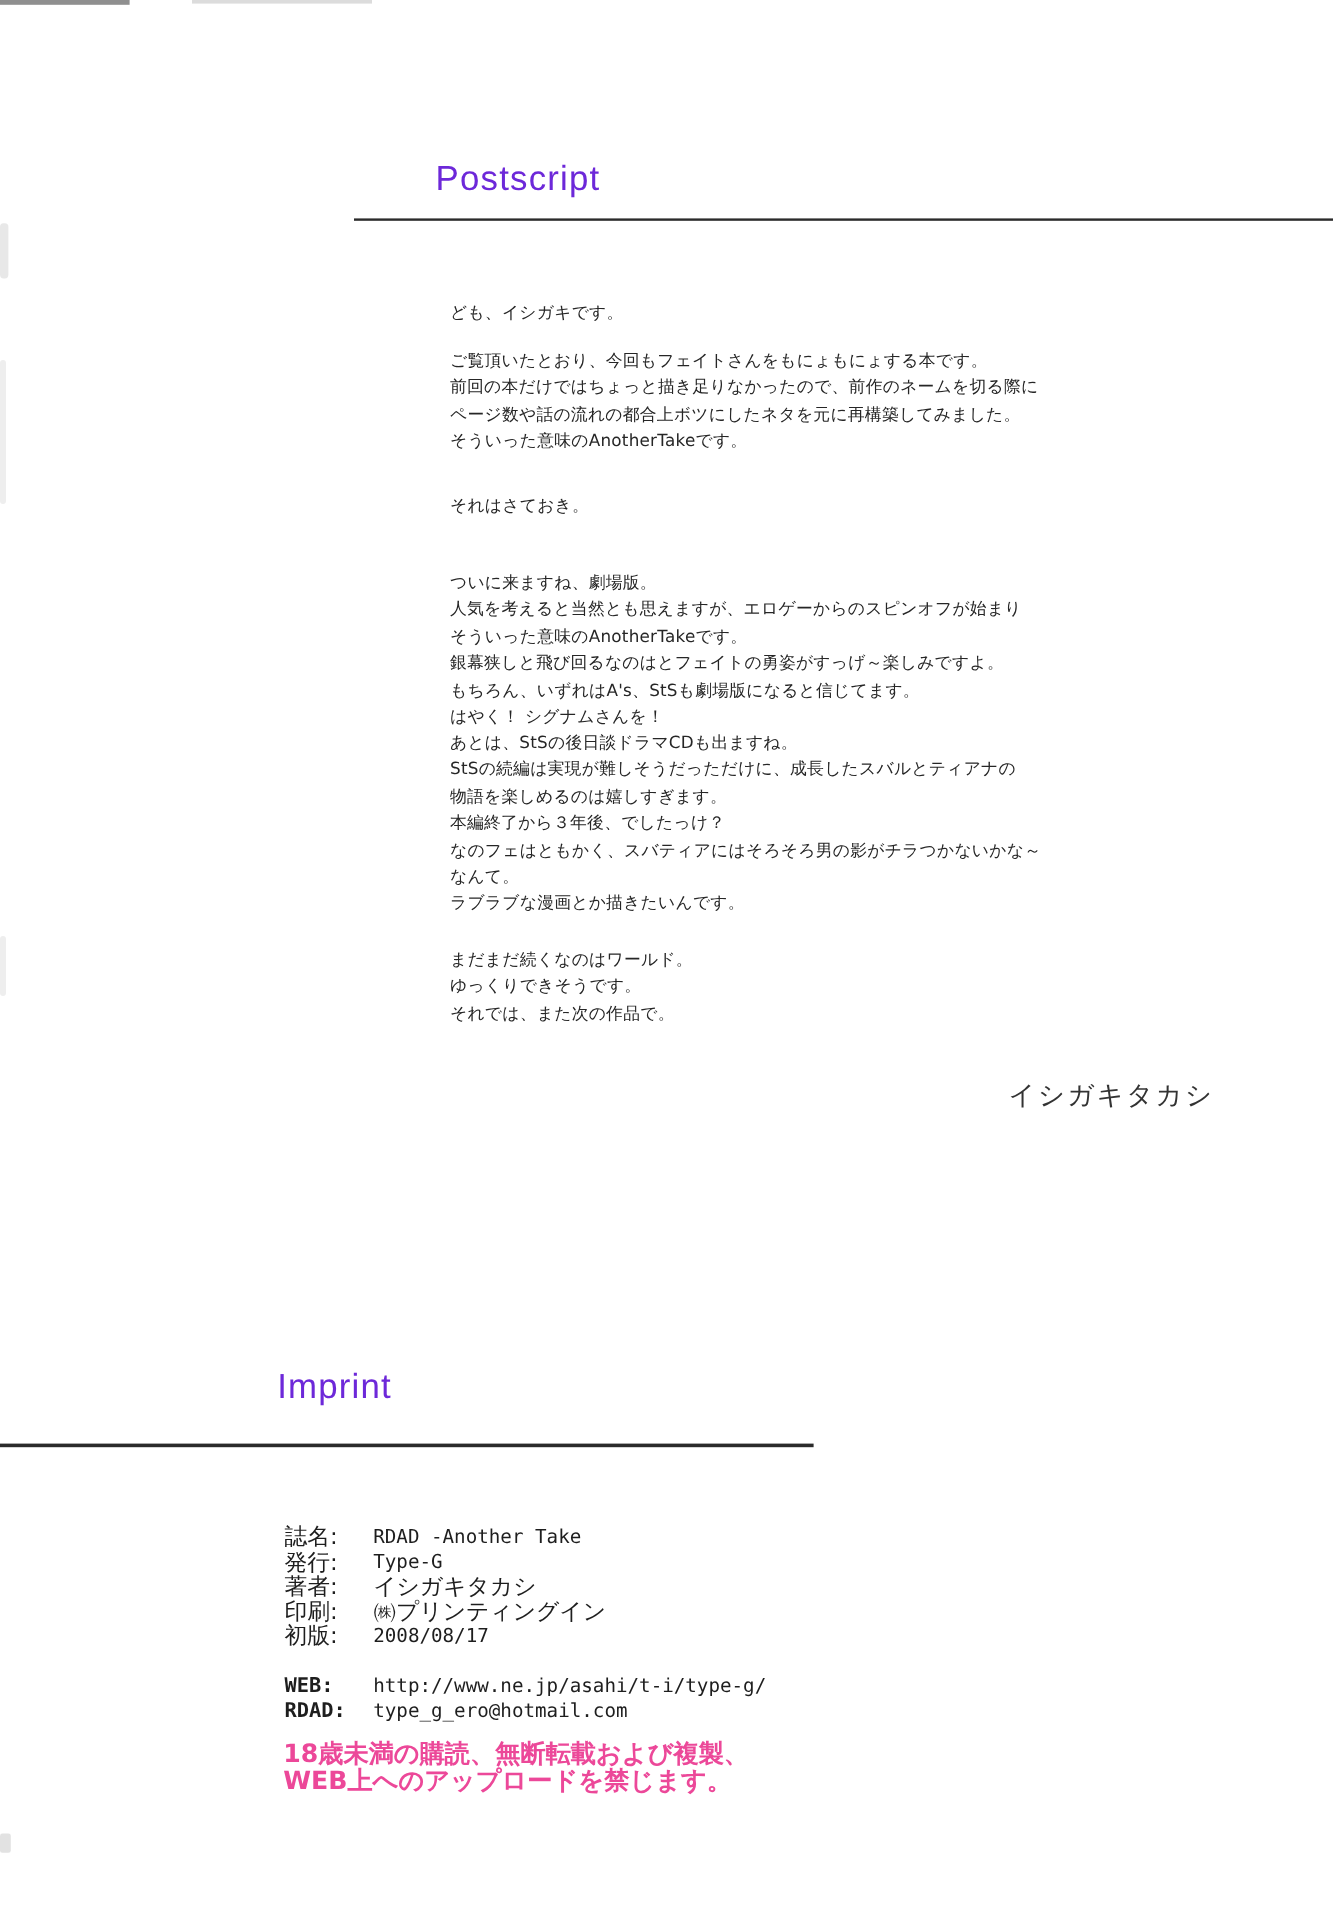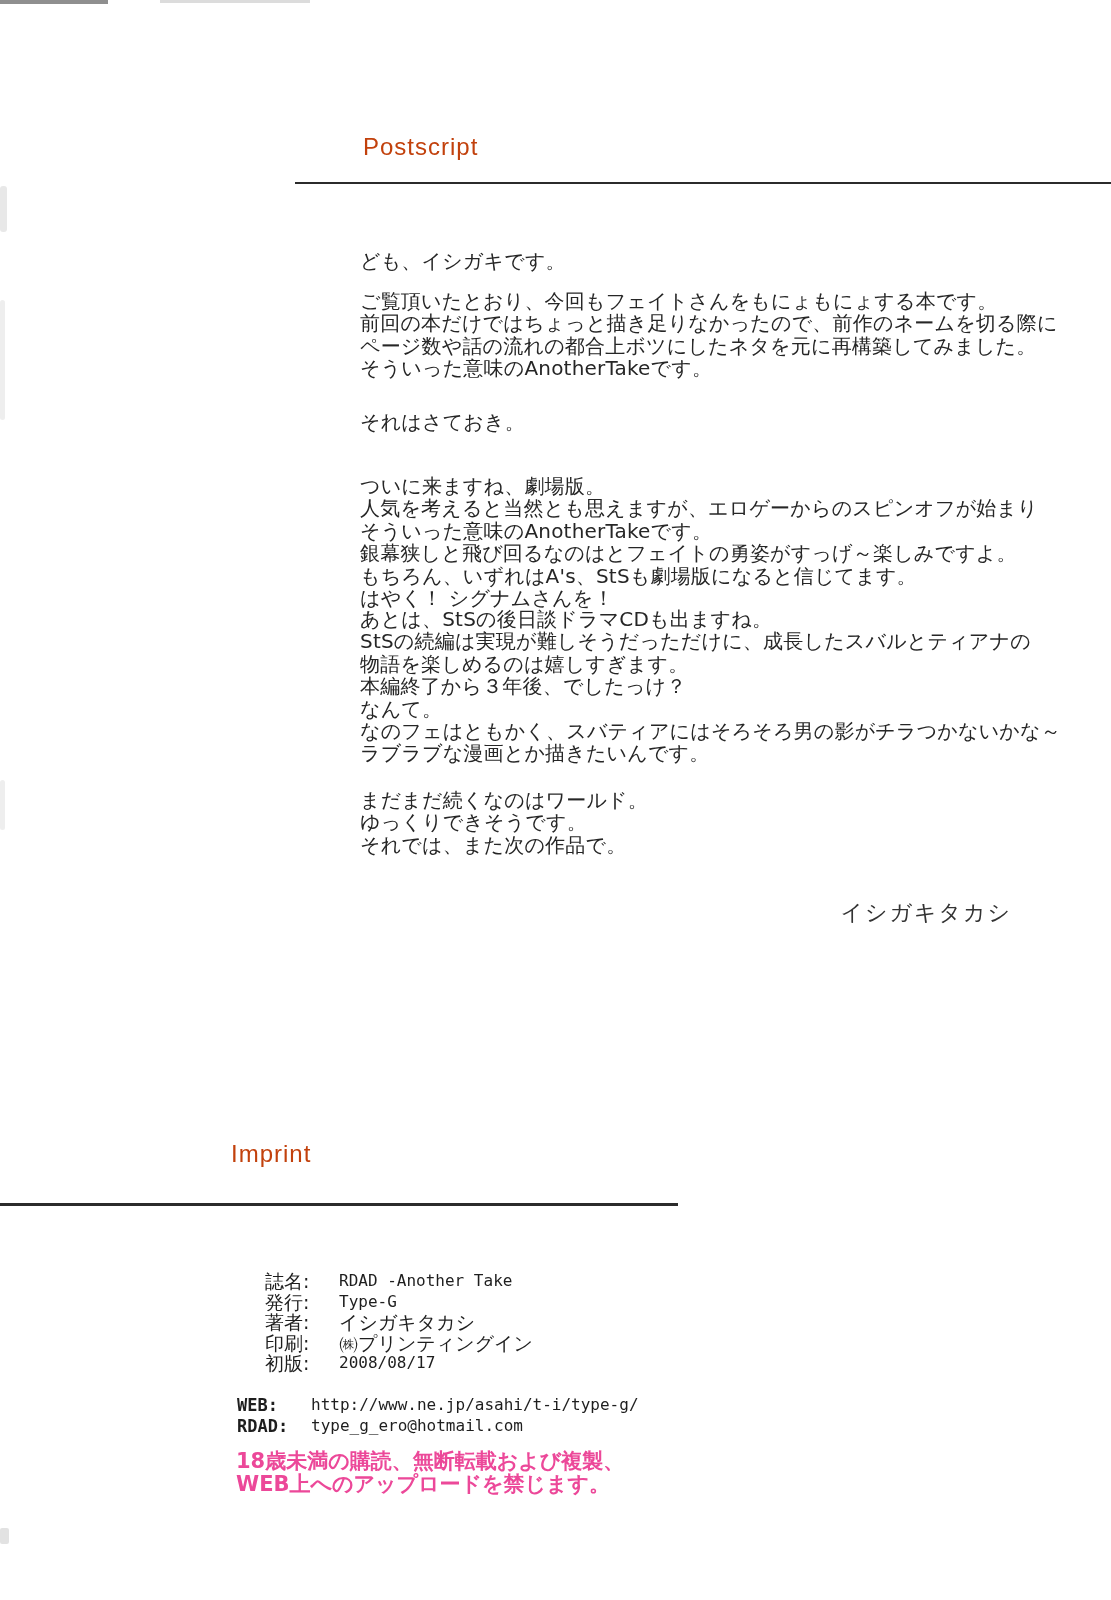--- a/index.html
+++ b/index.html
@@ -12,64 +12,65 @@
     overflow: hidden;
     color: #222;
     font-family: "DejaVu Sans", sans-serif;
   }
 
   
   .section-title {
     position: absolute;
     font-family: "Liberation Sans", "DejaVu Sans", sans-serif;
     font-weight: 300;
-    font-size: 24px;
+    font-size: 29px;
     letter-spacing: 1px;
-    color: #c2410c;
+    color: #6d28d9;
     white-space: nowrap;
   }
   .postscript-title { left: 363px; top: 133px; }
   .imprint-title    { left: 231px; top: 1140px; }
 
   .rule { position: absolute; background: #2b2b2b; }
   .postscript-rule { left: 295px; top: 182px; width: 816px; height: 2px; }
   .imprint-rule    { left: 0;     top: 1203px; width: 678px; height: 3px; }
 
   
   .ps-body {
     position: absolute;
     left: 360px; top: 0; width: 700px; height: 1000px;
   }
   .para { position: absolute; left: 0; width: 700px; }
   .para .line {
-    font-size: 20px;
+    font-size: 14px;
     line-height: 22.4px;
     letter-spacing: 0.2px;
     color: #262626;
     white-space: nowrap;
+    margin-left: 15px;
   }
   .para-1 { top: 250px; }
   .para-2 { top: 290px; }
   .para-3 { top: 411px; }
   .para-4 { top: 475px; }
   .para-5 { top: 608px; }
   .para-6 { top: 789px; }
 
   .signature {
     position: absolute;
     top: 898px;
     right: 99px;
     font-size: 22px;
     letter-spacing: 2px;
     color: #333;
     white-space: nowrap;
   }
 
   
-  .imprint-rows { position: absolute; left: 237px; top: 1271px; margin-left: 28px; }
+  .imprint-rows { position: absolute; left: 237px; top: 1271px; }
   .imprint-contact { position: absolute; left: 237px; top: 1395px; }
   .imp-row { display: flex; line-height: 20.6px; }
   .imp-label {
     width: 74px;
     flex: 0 0 74px;
     font-size: 19px;
     color: #1e1e1e;
     font-family: "DejaVu Sans", sans-serif;
     white-space: nowrap;
   }
@@ -134,22 +135,22 @@
         <div class="line">そういった意味のAnotherTakeです。</div>
         <div class="line">銀幕狭しと飛び回るなのはとフェイトの勇姿がすっげ～楽しみですよ。</div>
         <div class="line">もちろん、いずれはA's、StSも劇場版になると信じてます。</div>
         <div class="line">はやく！ シグナムさんを！</div>
       </div>
       <div class="para para-5">
         <div class="line">あとは、StSの後日談ドラマCDも出ますね。</div>
         <div class="line">StSの続編は実現が難しそうだっただけに、成長したスバルとティアナの</div>
         <div class="line">物語を楽しめるのは嬉しすぎます。</div>
         <div class="line">本編終了から３年後、でしたっけ？</div>
+        <div class="line">なのフェはともかく、スバティアにはそろそろ男の影がチラつかないかな～</div>
         <div class="line">なんて。</div>
-        <div class="line">なのフェはともかく、スバティアにはそろそろ男の影がチラつかないかな～</div>
         <div class="line">ラブラブな漫画とか描きたいんです。</div>
       </div>
       <div class="para para-6">
         <div class="line">まだまだ続くなのはワールド。</div>
         <div class="line">ゆっくりできそうです。</div>
         <div class="line">それでは、また次の作品で。</div>
       </div>
     </div>
 
   <div class="signature">イシガキタカシ</div>

